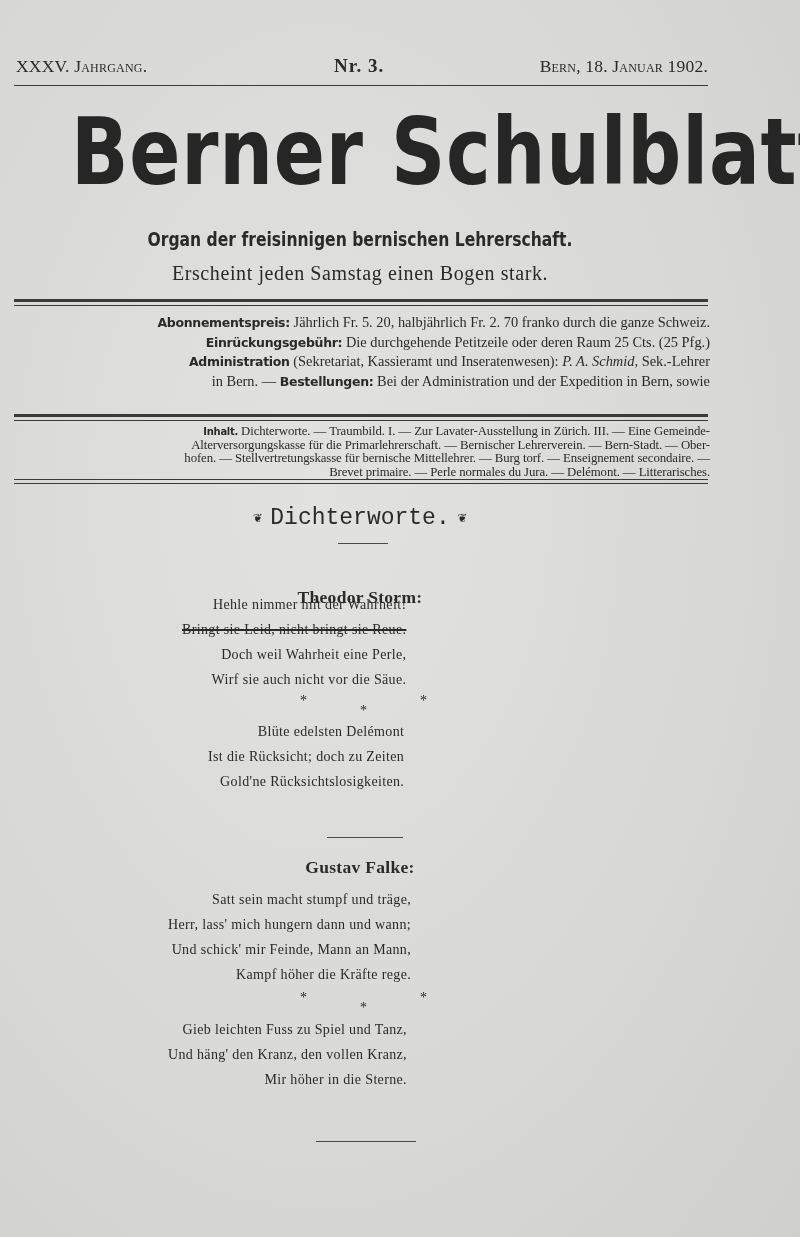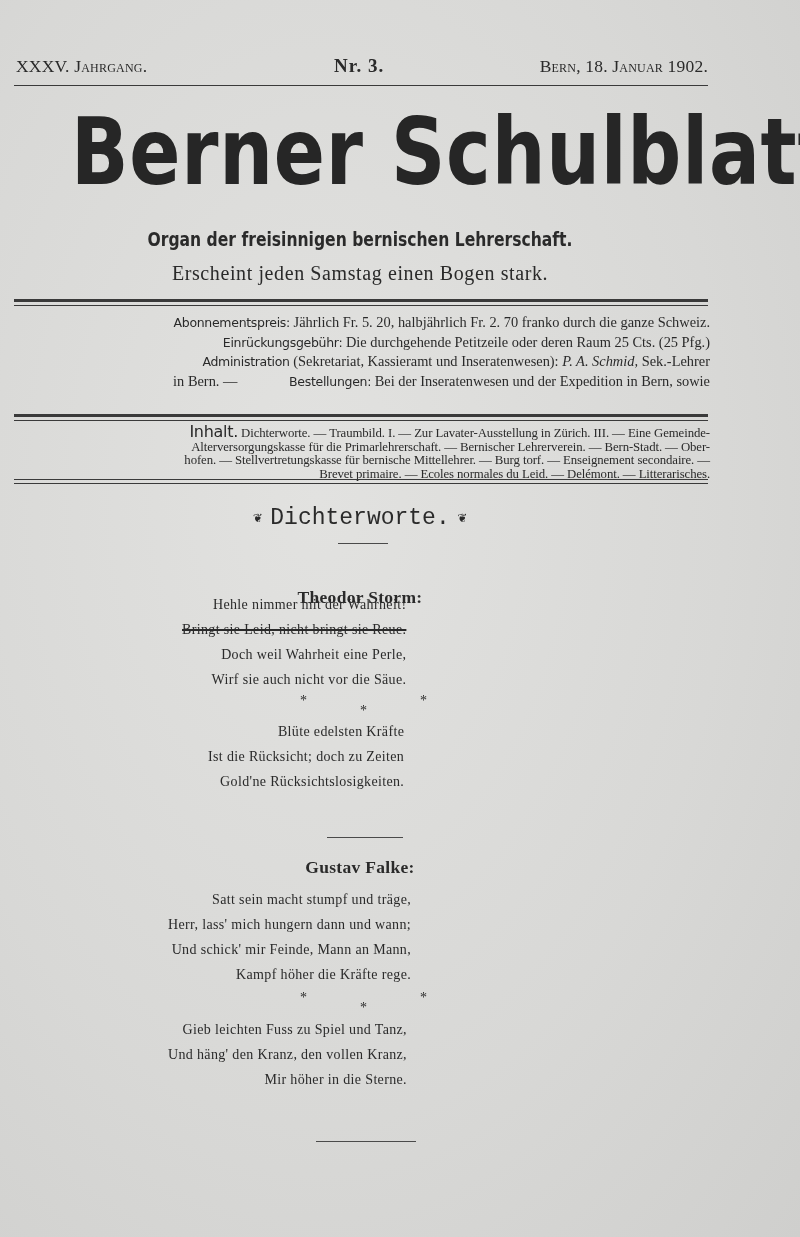--- a/index.html
+++ b/index.html
@@ -40,29 +40,29 @@
       left: 0; top: 262px; width: 720px; text-align: center;
       font-size: 20px; letter-spacing: 0.6px; white-space: nowrap;
     }
     .info {
       left: 16px; top: 313px; width: 694px;
       font-size: 14.4px; line-height: 18.5px;
     }
     .info .line { white-space: nowrap; }
     .info .ind { padding-left: 32px; }
     .label {
-      font-family: "DejaVu Sans", sans-serif; font-weight: normal;
-      font-size: 12.5px; letter-spacing: -0.3px; margin-left: 48px;
+      font-family: "DejaVu Sans", sans-serif; font-weight: bold;
+      font-size: 12.5px; letter-spacing: -0.3px;
     }
     .contents {
       left: 16px; top: 425px; width: 694px;
       font-size: 12.8px; line-height: 13.5px; letter-spacing: -0.1px;
     }
     .contents .line { white-space: nowrap; }
-    .contents .label { font-size: 16px; }
+    .contents .label { font-size: 10px; }
     .section-title {
       left: 0; top: 505px; width: 720px; text-align: center;
       font-family: Liberation Mono, monospace; font-size: 23px; white-space: nowrap;
     }
     .orn { display: inline-block; font-size: 15px; vertical-align: middle; margin: 0 8px; }
     .author {
       font-weight: bold; font-size: 17.5px; text-align: center; width: 720px; left: 0;
       letter-spacing: 0.3px;
     }
     .poem { font-size: 14px; line-height: 25px; letter-spacing: 0.35px; white-space: nowrap; }
@@ -100,35 +100,35 @@
     </div>
     <div class="line ind">
       <span class="label">Administration</span>
       <span>(Sekretariat, Kassieramt und Inseratenwesen):</span>
       <i>P. A. Schmid,</i>
       <span>Sek.-Lehrer</span>
     </div>
     <div class="line ind">
       <span>in Bern. —</span>
       <span class="label">Bestellungen:</span>
-      <span>Bei der Inseratenwesen und der Expedition in Bern, sowie</span>
+      <span>Bei der Administration und der Expedition in Bern, sowie</span>
     </div>
   </div>
 
   <div class="abs rule" style="left:14px;top:414px;width:694px;height:3px;"></div>
   <div class="abs rule" style="left:14px;top:420px;width:694px;height:1px;"></div>
 
   <div class="abs contents">
     <div class="line" style="padding-left:45px;">
       <span class="label">Inhalt.</span>
       <span>Dichterworte. — Traumbild. I. — Zur Lavater-Ausstellung in Zürich. III. — Eine Gemeinde-</span>
     </div>
     <div class="line">Alterversorgungskasse für die Primarlehrerschaft. — Bernischer Lehrerverein. — Bern-Stadt. — Ober-</div>
     <div class="line">hofen. — Stellvertretungskasse für bernische Mittellehrer. — Burg torf. — Enseignement secondaire. —</div>
-    <div class="line">Brevet primaire. — Ecoles normales du Leid. — Delémont. — Litterarisches.</div>
+    <div class="line">Brevet primaire. — Perle normales du Jura. — Delémont. — Litterarisches.</div>
   </div>
 
   <div class="abs rule" style="left:14px;top:479px;width:694px;height:1px;"></div>
   <div class="abs rule" style="left:14px;top:483px;width:694px;height:1px;"></div>
 
   <div class="abs section-title">
     <span class="orn">❦</span><span>Dichterworte.</span><span class="orn">❦</span>
   </div>
   <div class="abs short-rule" style="left:338px;top:543px;width:50px;"></div>
 
@@ -136,21 +136,21 @@
   <div class="abs poem" style="left:182px;top:592px;">
     <div>Hehle nimmer mit der Wahrheit!</div>
     <div class="strike">Bringt sie Leid, nicht bringt sie Reue.</div>
     <div>Doch weil Wahrheit eine Perle,</div>
     <div>Wirf sie auch nicht vor die Säue.</div>
   </div>
   <div class="abs stars" style="left:300px;top:693px;">*</div>
   <div class="abs stars" style="left:420px;top:693px;">*</div>
   <div class="abs stars" style="left:360px;top:703px;">*</div>
   <div class="abs poem" style="left:208px;top:719px;">
-    <div>Blüte edelsten Kräfte</div>
+    <div>Blüte edelsten Delémont</div>
     <div>Ist die Rücksicht; doch zu Zeiten</div>
     <div>Gold'ne Rücksichtslosigkeiten.</div>
   </div>
   <div class="abs short-rule" style="left:327px;top:837px;width:76px;"></div>
 
   <div class="abs author" style="top:857px;">Gustav Falke:</div>
   <div class="abs poem" style="left:168px;top:887px;">
     <div style="padding-left:20px;">Satt sein macht stumpf und träge,</div>
     <div>Herr, lass' mich hungern dann und wann;</div>
     <div>Und schick' mir Feinde, Mann an Mann,</div>

